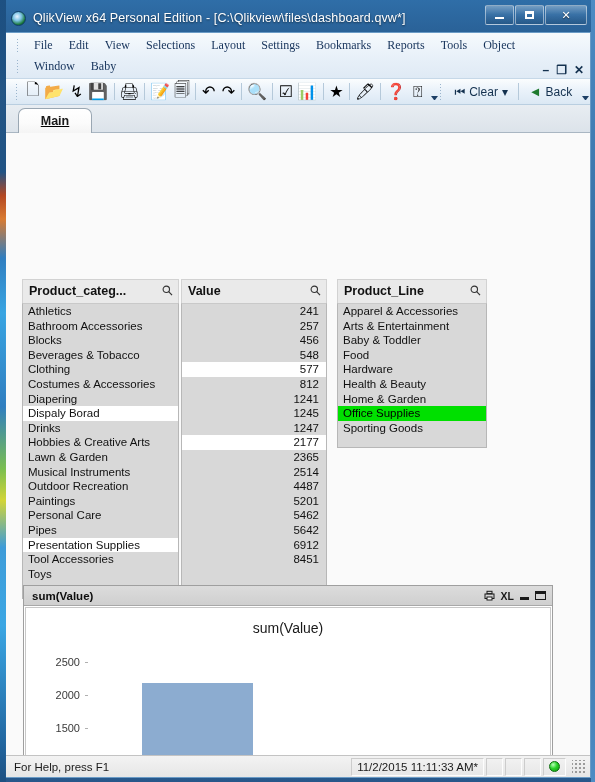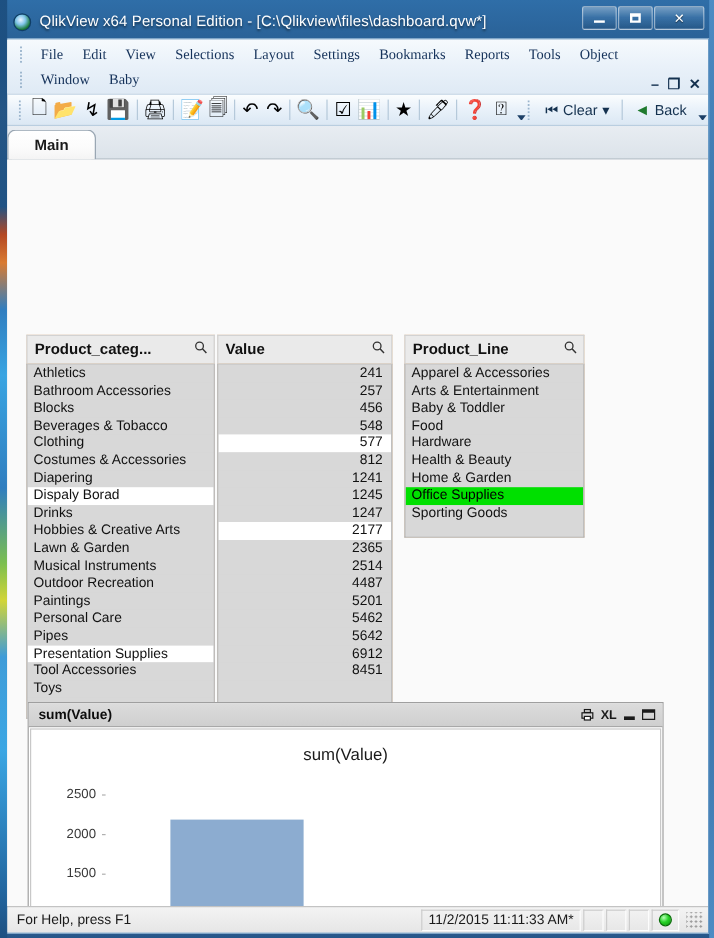--- a/index.html
+++ b/index.html
@@ -140,20 +140,22 @@
     border-left:3px solid transparent; border-right:3px solid transparent;
     margin-bottom:2px;
   }
 
   
   #tab-strip {
     height: 28px;
     background: linear-gradient(to bottom, #e8edf2 0%, #dce3ea 100%);
     border-bottom: 1px solid #a9b6c2;
     display: flex; align-items: flex-end;
+    padding-left: 12px;
+    text-decoration: underline;
   }
   .sheet-tab {
     height: 25px; min-width: 74px;
     display: flex; align-items: center; justify-content: center;
     font-size: 12.5px; font-weight: bold; color: #1a1a1a;
     background: linear-gradient(to bottom, #ffffff 0%, #fbfbfb 60%, #f4f4f4 100%);
     border: 1px solid #9aa7b3; border-bottom: none;
     border-radius: 7px 7px 0 0;
     padding: 0 14px; cursor: default;
     position: relative; top: 1px;

